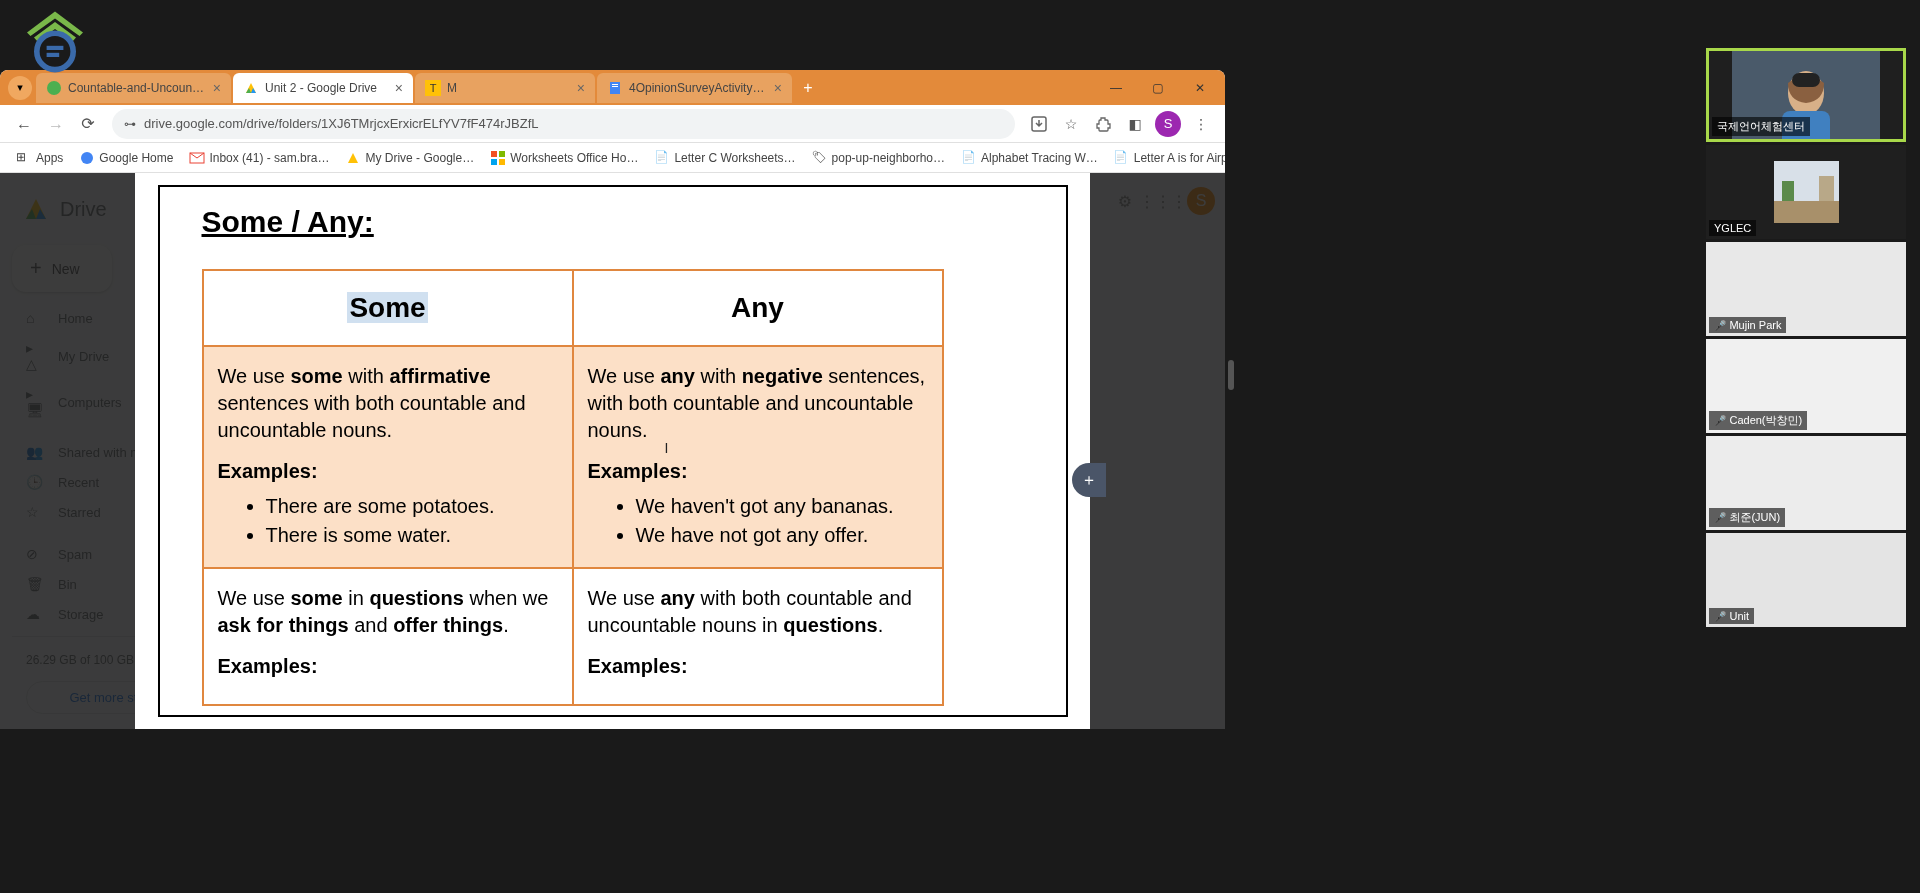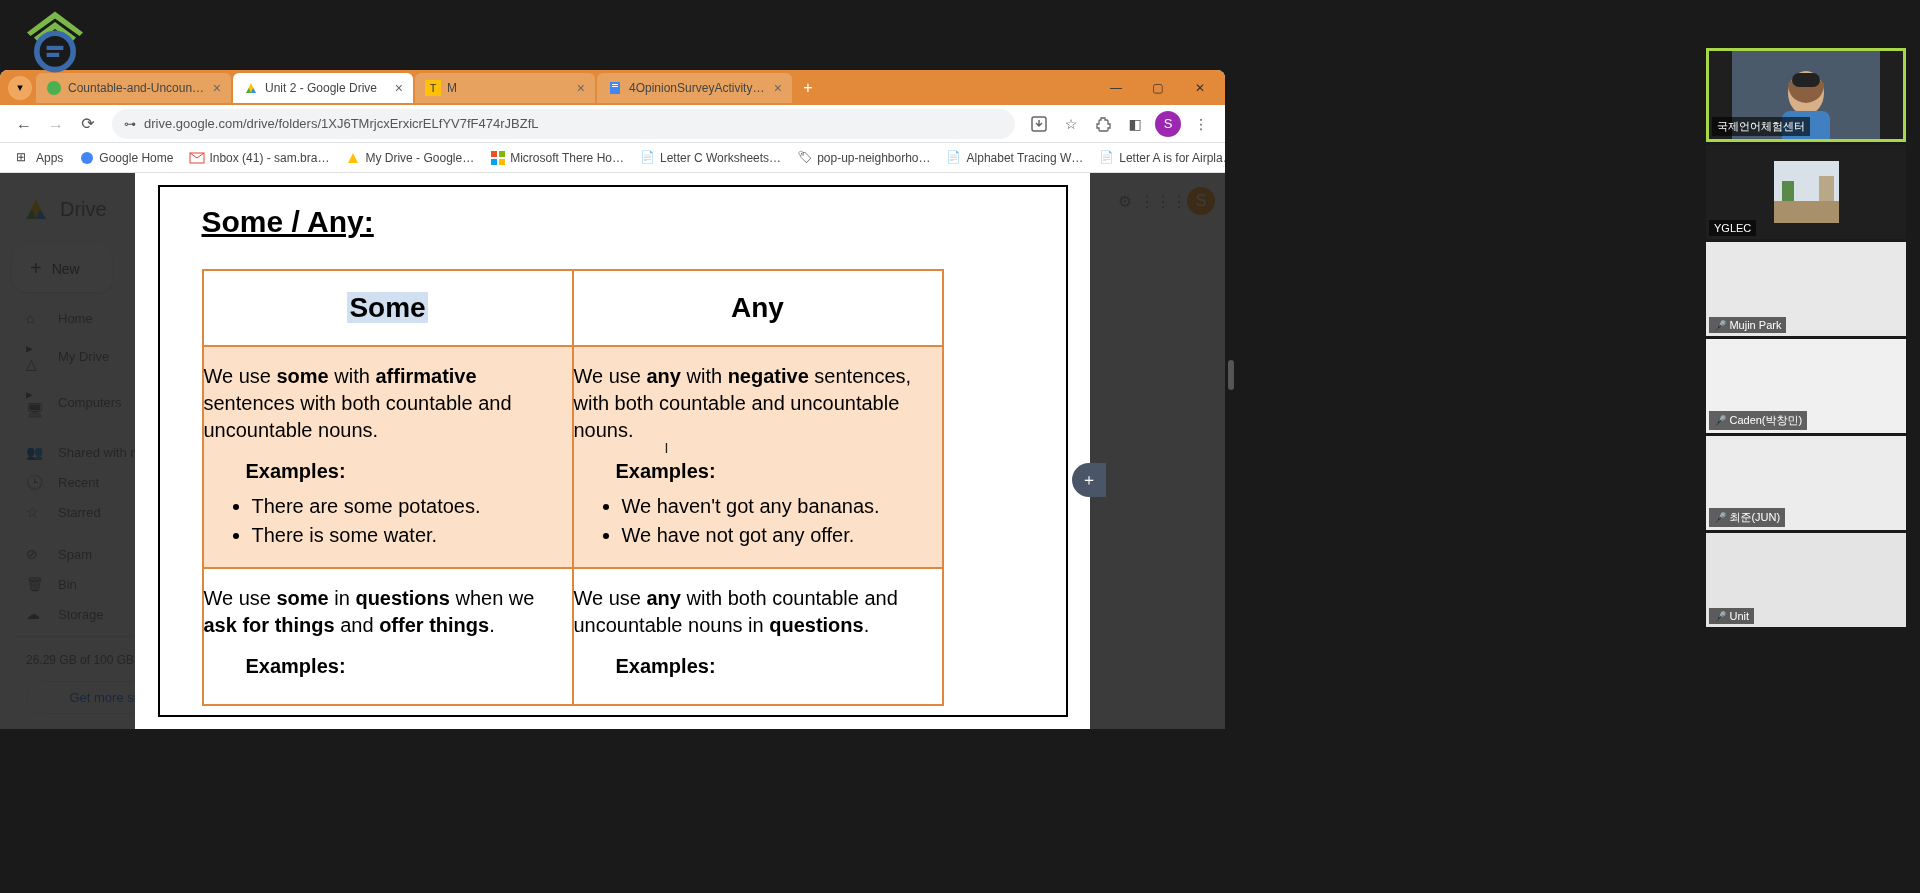--- a/index.html
+++ b/index.html
@@ -52,25 +52,25 @@
 .sb-icon { width: 18px; margin-right: 14px; font-size: 14px; }
 .sb-divider { height: 1px; background: #dadce0; margin: 8px 0; }
 .storage-text { font-size: 12px; color: #5f6368; padding: 8px 14px; }
 .storage-btn { border: 1px solid #dadce0; border-radius: 18px; padding: 8px 14px; font-size: 13px; color: #1a73e8; margin: 6px 14px; cursor: pointer; text-align: center; }
 
 
 .doc-overlay { position: absolute; left: 135px; top: 0; width: 955px; height: 100%; background: #fff; z-index: 3; padding: 12px 0; }
 .doc-page { width: 910px; margin: 0 auto; border: 2px solid #000; padding: 18px 42px; height: 100%; overflow: hidden; position: relative; }
 .doc-title { font-size: 30px; font-weight: bold; text-decoration: underline; margin-bottom: 30px; }
 .grammar-table { width: 742px; border-collapse: collapse; border: 2px solid #e0873f; }
-.grammar-table td { border: 2px solid #e0873f; padding: 16px 0; vertical-align: top; font-size: 20px; line-height: 1.35; width: 50%; }
+.grammar-table td { border: 2px solid #e0873f; padding: 16px 14px; vertical-align: top; font-size: 20px; line-height: 1.35; width: 50%; }
 .grammar-table .header-row td { text-align: center; font-size: 28px; font-weight: bold; padding: 18px; }
 .grammar-table .body-row td { background: #fce0c7; }
 .grammar-table .body-row2 td { background: #fff; }
-.examples-label { font-weight: bold; margin-top: 14px; margin-bottom: 8px; margin-left: 42px; }
+.examples-label { font-weight: bold; margin-top: 14px; margin-bottom: 8px; }
 .bullet-list { list-style: disc; padding-left: 48px; }
 .bullet-list li { margin-bottom: 2px; }
 .cursor-mark { position: absolute; left: 505px; top: 253px; font-size: 14px; color: #222; }
 
 
 .plus-bubble { position: absolute; right: -16px; top: 290px; width: 34px; height: 34px; background: #4a5568; border-radius: 50% 0 0 50%; display: flex; align-items: center; justify-content: center; color: #fff; font-size: 16px; z-index: 4; cursor: pointer; }
 
 
 .drive-right-icons { position: absolute; right: 0; top: 0; width: 135px; height: 100%; z-index: 1; }
 .drive-top-icons { position: absolute; top: 14px; right: 10px; display: flex; gap: 10px; }
@@ -201,21 +201,21 @@
           </svg></span>
         <span>My Drive - Google…</span>
       </div>
     <div class="bm-item">
         <span class="bm-icon"><svg viewBox="0 0 16 16">
             <rect x="1" y="1" width="6" height="6" fill="#f25022"></rect>
             <rect x="9" y="1" width="6" height="6" fill="#7fba00"></rect>
             <rect x="1" y="9" width="6" height="6" fill="#00a4ef"></rect>
             <rect x="9" y="9" width="6" height="6" fill="#ffb900"></rect>
           </svg></span>
-        <span>Microsoft There Ho…</span>
+        <span>Worksheets Office Ho…</span>
       </div>
     <div class="bm-item">
         <span class="bm-icon">📄</span>
         <span>Letter C Worksheets…</span>
       </div>
     <div class="bm-item">
         <span class="bm-icon">🏷</span>
         <span>pop-up-neighborho…</span>
       </div>
     <div class="bm-item">

